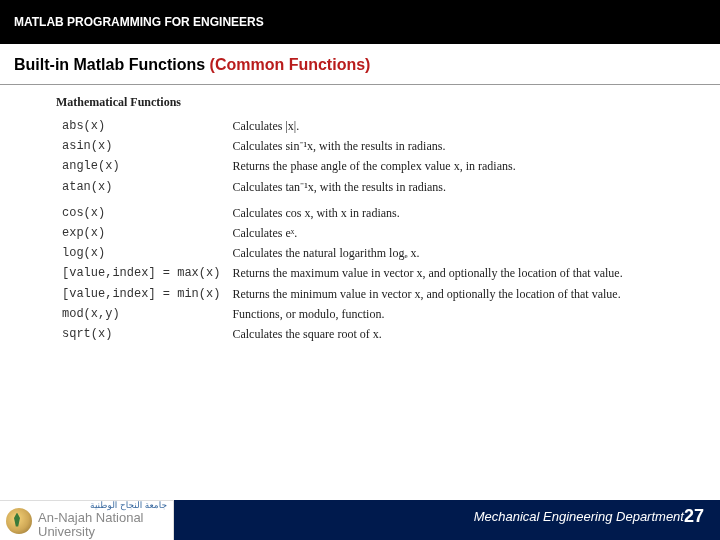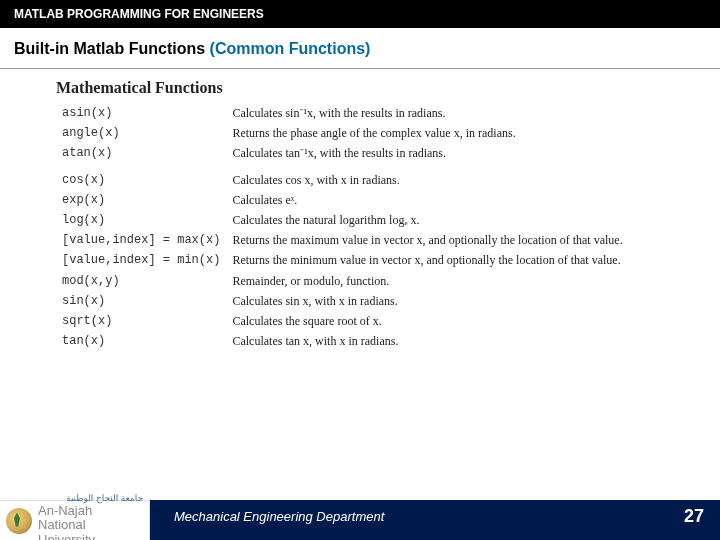--- a/index.html
+++ b/index.html
@@ -6,49 +6,49 @@
   body {
     width: 720px;
     height: 540px;
     font-family: Arial, Helvetica, sans-serif;
     background: #ffffff;
     position: relative;
     overflow: hidden;
   }
   .header {
     width: 100%;
-    height: 28px;
+    height: 44px;
     background: #000000;
     display: flex;
     justify-content: space-between;
     align-items: center;
     padding: 0 14px;
     color: #ffffff;
     font-size: 12px;
     font-weight: bold;
   }
   .header-right { letter-spacing: 0.2px; }
   .header-right .ch { color: #ffffff; }
   .title-bar {
     padding: 12px 14px 10px 14px;
     font-size: 16px;
     font-weight: bold;
     font-family: Verdana, Geneva, sans-serif;
     color: #000000;
     border-bottom: 1px solid #999;
   }
-  .title-bar .paren { color: #0369a1; font-weight: bold; }
+  .title-bar .paren { color: #b91c1c; font-weight: bold; }
   .content {
     padding: 10px 30px 0 56px;
     font-family: "Times New Roman", Times, serif;
     color: #222;
   }
   .mf-head {
     font-weight: bold;
-    font-size: 16px;
+    font-size: 12px;
     margin-bottom: 6px;
   }
   .func-table { width: 100%; border-collapse: collapse; }
   .func-table td {
     vertical-align: top;
     padding: 2px 6px;
     font-size: 12px;
     line-height: 1.35;
   }
   .fn-name {
@@ -59,21 +59,21 @@
   }
   .fn-desc { font-family: "Times New Roman", Times, serif; }
   .footer {
     position: absolute;
     left: 0; right: 0; bottom: 0;
     height: 40px;
     display: flex;
     align-items: stretch;
   }
   .logo-box {
-    width: 150px;
+    width: 174px;
     background: #ffffff;
     display: flex;
     align-items: center;
     gap: 6px;
     padding: 4px 6px;
     border-top: 1px solid #ddd;
     border-right: 1px solid #ddd;
     font-size: 8px;
     color: #6a6a6a;
   }
@@ -93,21 +93,21 @@
     clip-path: polygon(50% 0, 100% 40%, 70% 100%, 30% 100%, 0 40%);
   }
   .logo-text { line-height: 1.1; }
   .logo-ar { color: #3a6aa0; font-size: 9px; direction: rtl; }
   .logo-en { color: #888; font-size: 13px; }
   .dept-strip {
     flex: 1;
     background: #001a4d;
     display: flex;
     align-items: center;
-    justify-content: space-between;
+    justify-content: flex-end;
     padding: 0 16px 8px 24px;
   }
   .dept-name {
     color: #ffffff;
     font-style: italic;
     font-size: 13px;
   }
   .pagenum {
     color: #ffffff;
     font-weight: bold;
@@ -123,20 +123,24 @@
 </div>
 
 <div class="title-bar">
   <span>Built-in Matlab Functions </span><span class="paren">(Common Functions)</span>
 </div>
 
 <div class="content">
   <div class="mf-head">Mathematical Functions</div>
   <table class="func-table">
     <tbody id="func-body">
+        <tr>
+          <td class="fn-name">abs(x)</td>
+          <td class="fn-desc">Calculates |x|.</td>
+        </tr>
         <tr>
           <td class="fn-name">asin(x)</td>
           <td class="fn-desc">Calculates sin⁻¹x, with the results in radians.</td>
         </tr>
         <tr>
           <td class="fn-name">angle(x)</td>
           <td class="fn-desc">Returns the phase angle of the complex value x, in radians.</td>
         </tr>
         <tr>
           <td class="fn-name">atan(x)</td>
@@ -161,33 +165,25 @@
         <tr>
           <td class="fn-name">[value,index] = max(x)</td>
           <td class="fn-desc">Returns the maximum value in vector x, and optionally the location of that value.</td>
         </tr>
         <tr>
           <td class="fn-name">[value,index] = min(x)</td>
           <td class="fn-desc">Returns the minimum value in vector x, and optionally the location of that value.</td>
         </tr>
         <tr>
           <td class="fn-name">mod(x,y)</td>
-          <td class="fn-desc">Remainder, or modulo, function.</td>
-        </tr>
-        <tr>
-          <td class="fn-name">sin(x)</td>
-          <td class="fn-desc">Calculates sin x, with x in radians.</td>
+          <td class="fn-desc">Functions, or modulo, function.</td>
         </tr>
         <tr>
           <td class="fn-name">sqrt(x)</td>
           <td class="fn-desc">Calculates the square root of x.</td>
-        </tr>
-        <tr>
-          <td class="fn-name">tan(x)</td>
-          <td class="fn-desc">Calculates tan x, with x in radians.</td>
         </tr>
       </tbody>
   </table>
 </div>
 
 <div class="footer">
   <div class="logo-box">
     <div class="logo-mark"></div>
     <div class="logo-text">
       <div class="logo-ar">جامعة النجاح الوطنية</div>

